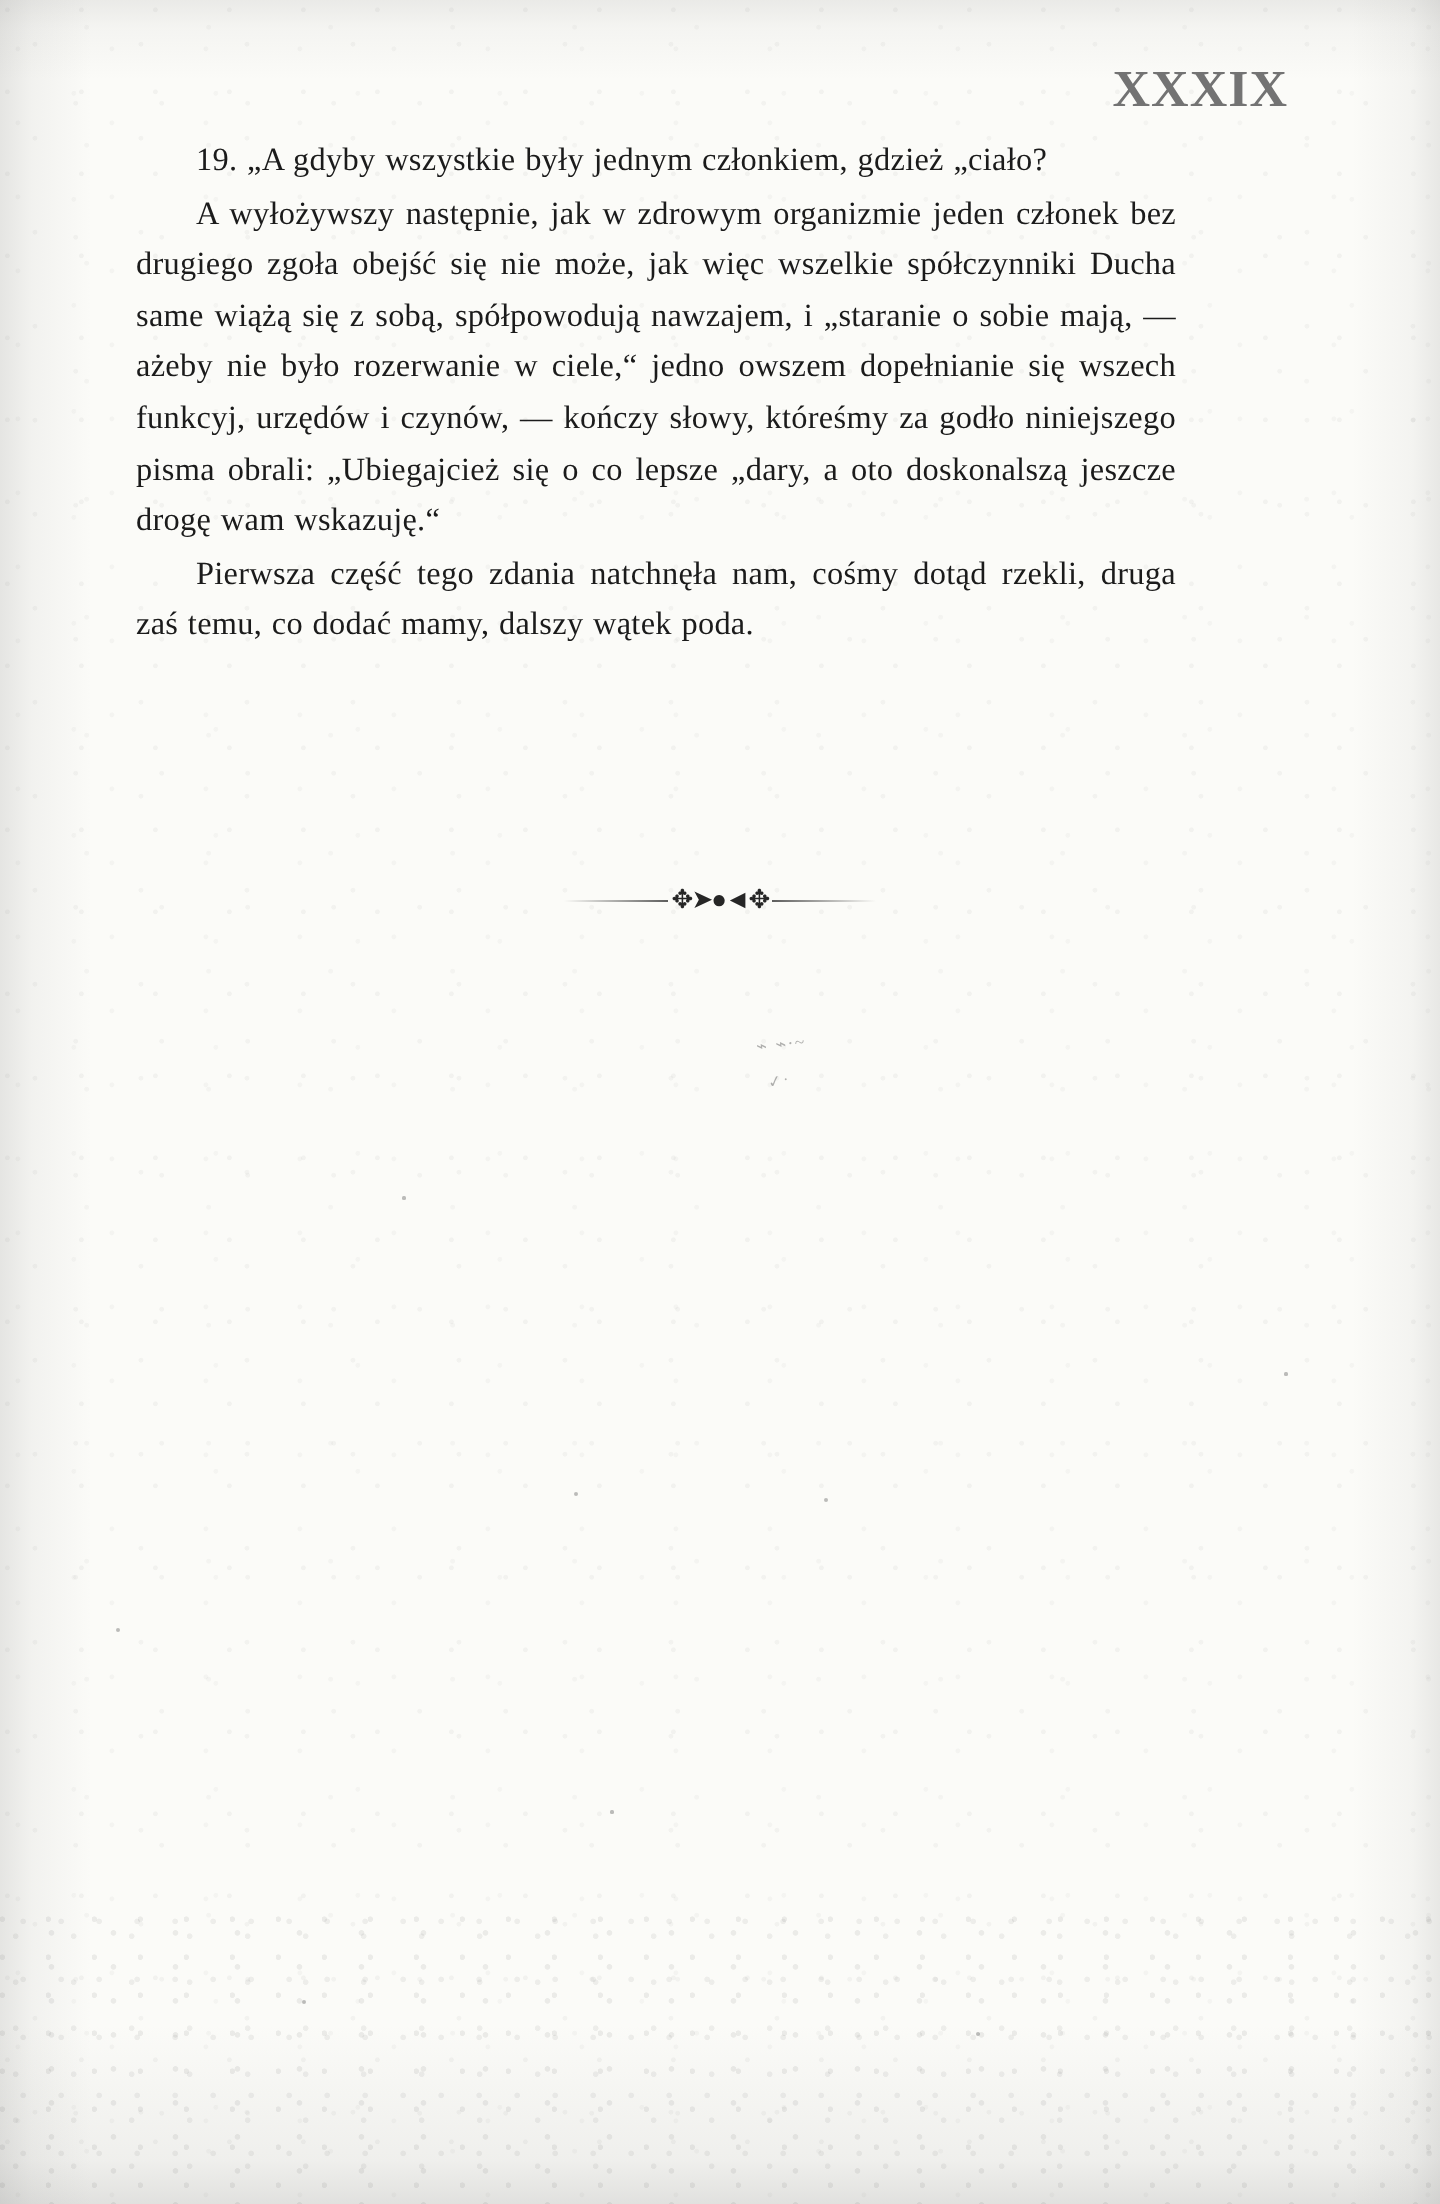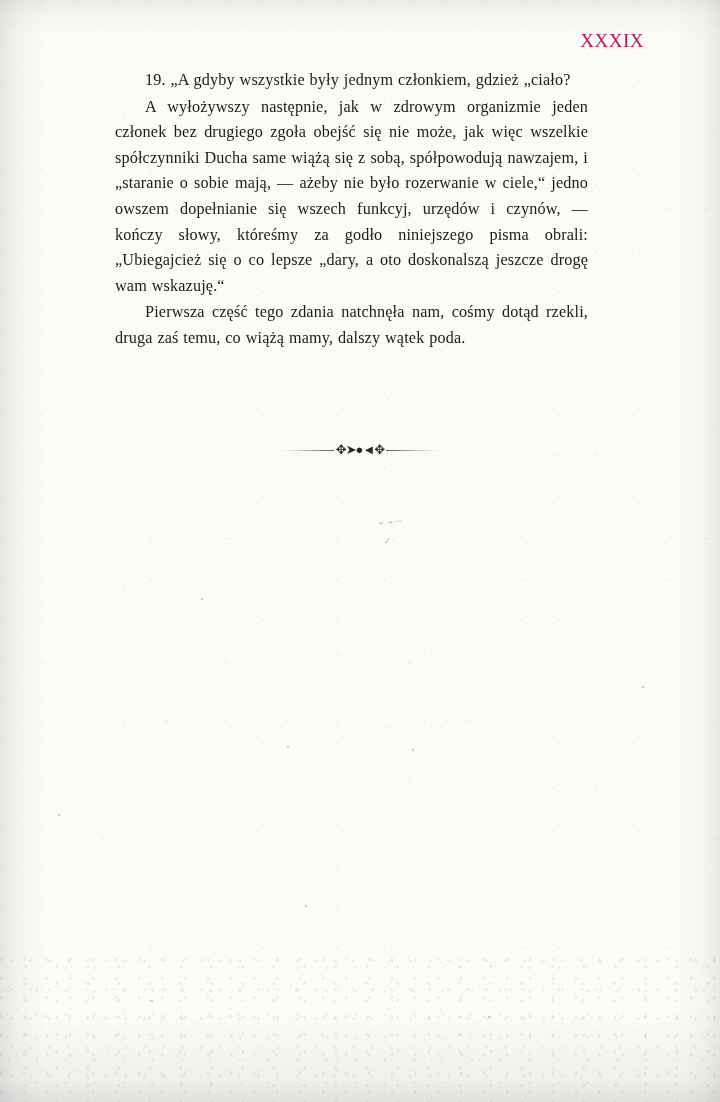--- a/index.html
+++ b/index.html
@@ -60,24 +60,24 @@
     left: 0; top: 0;
     width: 720px;
     height: 1102px;
   }
 
   .folio {
     position: absolute;
     right: 76px;
     top: 30px;
     font-family: "Liberation Serif", serif;
-    font-size: 19px;
-    font-weight: normal;
+    font-size: 26px;
+    font-weight: bold;
     letter-spacing: 0.5px;
-    color: #be185d;
+    color: #737373;
   }
 
   .textblock {
     position: absolute;
     left: 68px;
     top: 68px;
     width: 520px;
     color: #1b1b1b;
     font-size: 16.2px;
     line-height: 25.6px;
@@ -87,21 +87,21 @@
   .para {
     margin: 0;
     text-indent: 30px;
     text-align: justify;
     text-justify: inter-word;
   }
   .para + .para { margin-top: 1px; }
 
   
   .para, .folio { -webkit-font-smoothing: antialiased; }
-  .para { letter-spacing: 0.15px; word-spacing: 0.6px; margin-left: 47px; }
+  .para { letter-spacing: 0.15px; word-spacing: 0.6px; }
 
   .ornament {
     position: absolute;
     left: 0; right: 0;
     top: 440px;
     display: flex;
     align-items: center;
     justify-content: center;
     height: 20px;
   }
@@ -147,21 +147,21 @@
 <div class="edge-grain"></div>
 <div class="bottom-grain"></div>
 
 <div class="content">
 
   <div class="folio">XXXIX</div>
 
   <div class="textblock">
     <p class="para">19. „A gdyby wszystkie były jednym członkiem, gdzież „ciało?</p>
     <p class="para">A wyłożywszy następnie, jak w zdrowym organizmie jeden członek bez drugiego zgoła obejść się nie może, jak więc wszelkie spółczynniki Ducha same wiążą się z sobą, spółpowodują nawzajem, i „staranie o sobie mają, — ażeby nie było rozerwanie w ciele,“ jedno owszem dopełnianie się wszech funkcyj, urzędów i czynów, — kończy słowy, któreśmy za godło niniejszego pisma obrali: „Ubiegajcież się o co lepsze „dary, a oto doskonalszą jeszcze drogę wam wskazuję.“</p>
-    <p class="para">Pierwsza część tego zdania natchnęła nam, cośmy dotąd rzekli, druga zaś temu, co wiążą mamy, dalszy wątek poda.</p>
+    <p class="para">Pierwsza część tego zdania natchnęła nam, cośmy dotąd rzekli, druga zaś temu, co dodać mamy, dalszy wątek poda.</p>
   </div>
 
   <div class="ornament">
     <span class="orn-rule"></span>
     <span class="orn-mid">✥➤●◄✥</span>
     <span class="orn-rule right"></span>
   </div>
 
   <div class="smudge s1">⌁ ⌁∙~</div>
   <div class="smudge s2">✓·</div>

